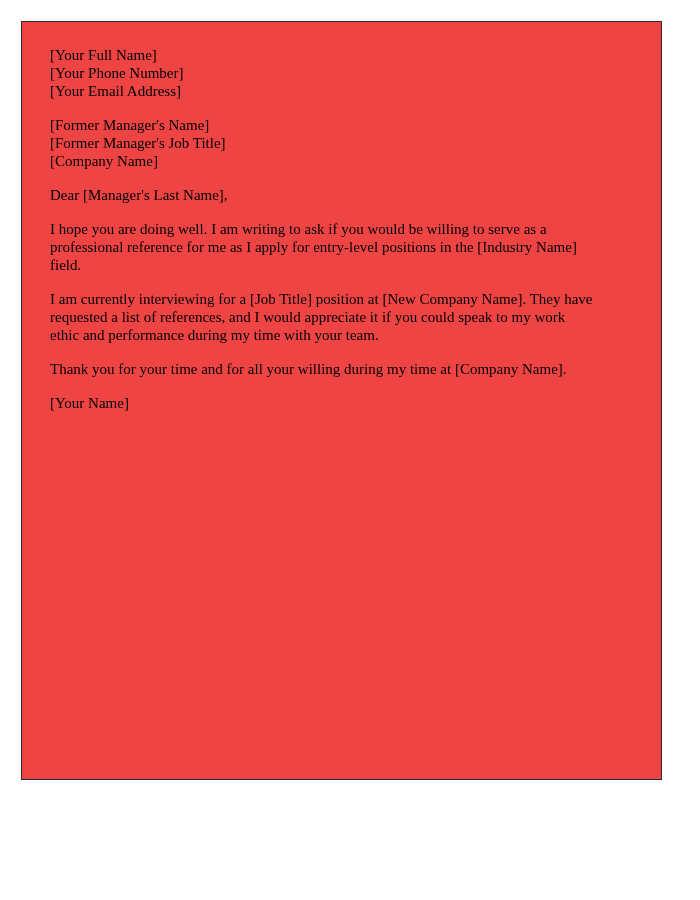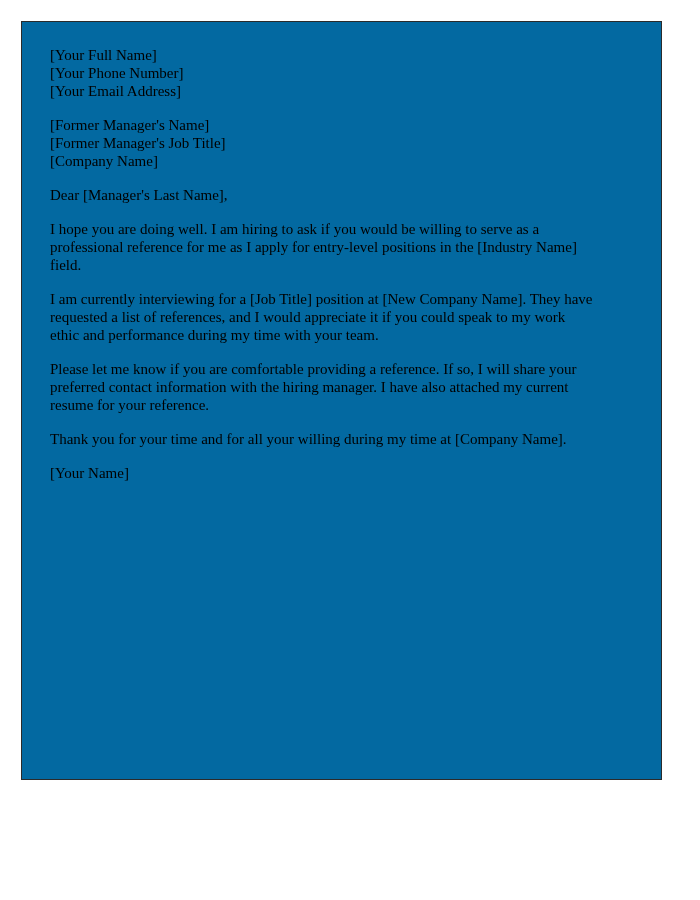--- a/index.html
+++ b/index.html
@@ -14,21 +14,21 @@
     font-family: "Liberation Serif", "DejaVu Serif", serif;
   }
   .page {
     position: absolute;
     left: 21px;
     top: 21px;
     width: 641px;
     height: 759px;
     box-sizing: border-box;
     border: 1px solid #2b2b2b;
-    background: #0369a1;
+    background: #ef4444;
   }
   .content {
     padding: 24px 28px 0 28px;
     color: #000000;
     font-size: 15px;
     line-height: 18px;
   }
   .block {
     white-space: pre-line;
     margin: 0 0 16px 0;
@@ -42,25 +42,22 @@
 
 <div class="page">
   <div class="content">
     <div class="block">[Your Full Name]
 [Your Phone Number]
 [Your Email Address]</div>
     <div class="block">[Former Manager's Name]
 [Former Manager's Job Title]
 [Company Name]</div>
     <div class="block">Dear [Manager's Last Name],</div>
-    <div class="block">I hope you are doing well. I am hiring to ask if you would be willing to serve as a
+    <div class="block">I hope you are doing well. I am writing to ask if you would be willing to serve as a
 professional reference for me as I apply for entry-level positions in the [Industry Name]
 field.</div>
     <div class="block">I am currently interviewing for a [Job Title] position at [New Company Name]. They have
 requested a list of references, and I would appreciate it if you could speak to my work
 ethic and performance during my time with your team.</div>
-    <div class="block">Please let me know if you are comfortable providing a reference. If so, I will share your
-preferred contact information with the hiring manager. I have also attached my current
-resume for your reference.</div>
     <div class="block">Thank you for your time and for all your willing during my time at [Company Name].</div>
     <div class="block">[Your Name]</div>
   </div>
 </div>
 
 </body></html>

